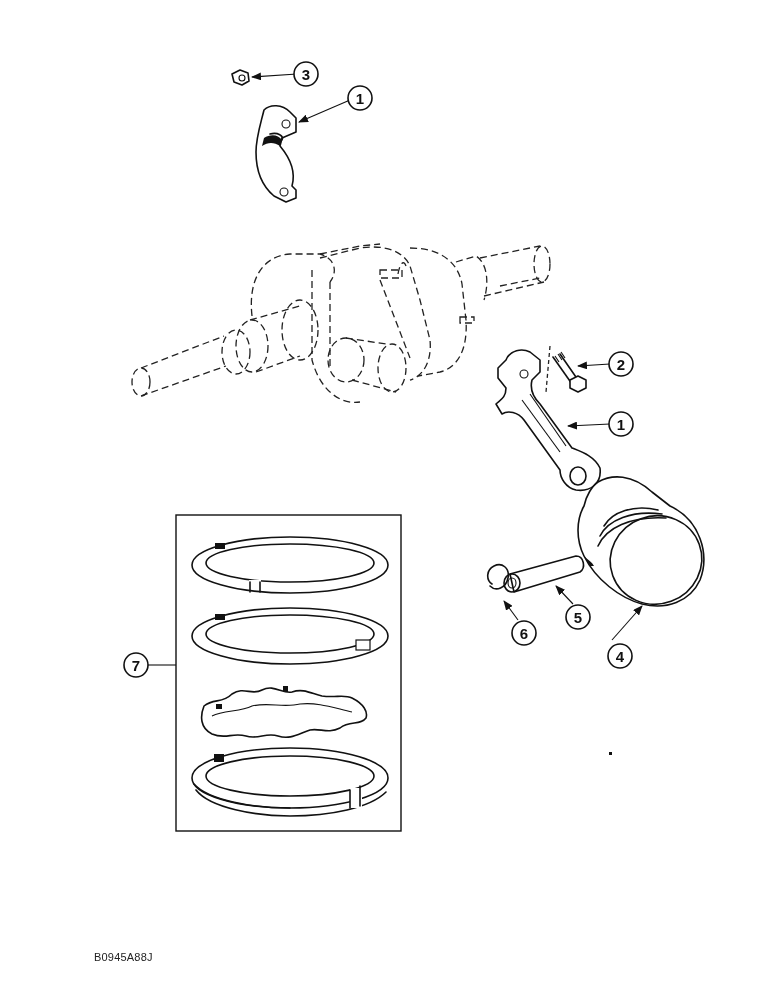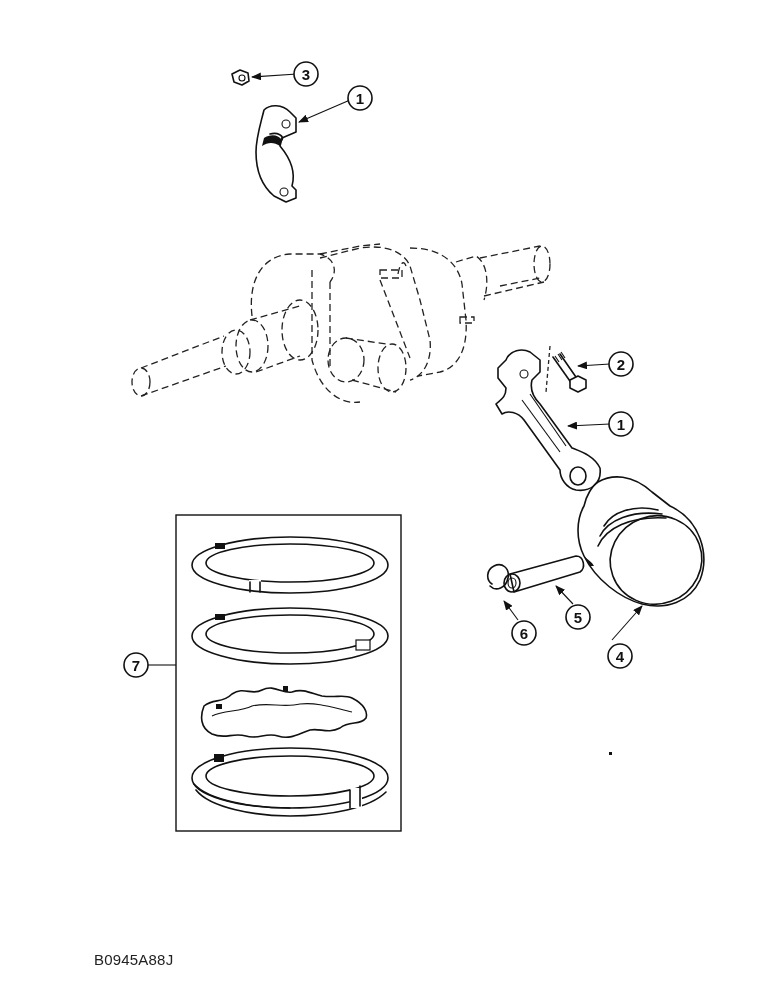--- a/index.html
+++ b/index.html
@@ -1,20 +1,20 @@
 <!DOCTYPE html>
 <html><head>
 <meta charset="utf-8">
 <style>
   html, body { margin: 0; padding: 0; background: #ffffff; }
   body { width: 772px; height: 1000px; position: relative; overflow: hidden;
          font-family: "Liberation Sans", sans-serif; }
   svg { position: absolute; left: 0; top: 0; }
   .callout-text { font-family: "Liberation Sans", sans-serif; font-weight: bold; font-size: 15px; fill: #111; }
-  .fig-code { position: absolute; left: 62px; top: 951px; font-size: 15px; color: #222;
+  .fig-code { position: absolute; left: 62px; top: 951px; font-size: 11px; color: #222;
               font-family: "Liberation Sans", sans-serif; letter-spacing: 0.2px; padding-left: 32px; }
   .line { stroke: #111; fill: none; stroke-width: 1.6; stroke-linejoin: round; stroke-linecap: round; }
   .thin { stroke: #111; fill: none; stroke-width: 1.1; }
   .dash { stroke: #222; fill: none; stroke-width: 1.3; stroke-dasharray: 7 4; }
   .fillw { fill: #fff; stroke: #111; stroke-width: 1.6; stroke-linejoin: round; }
   .blk { fill: #111; }
 </style>
 </head>
 <body>
 

